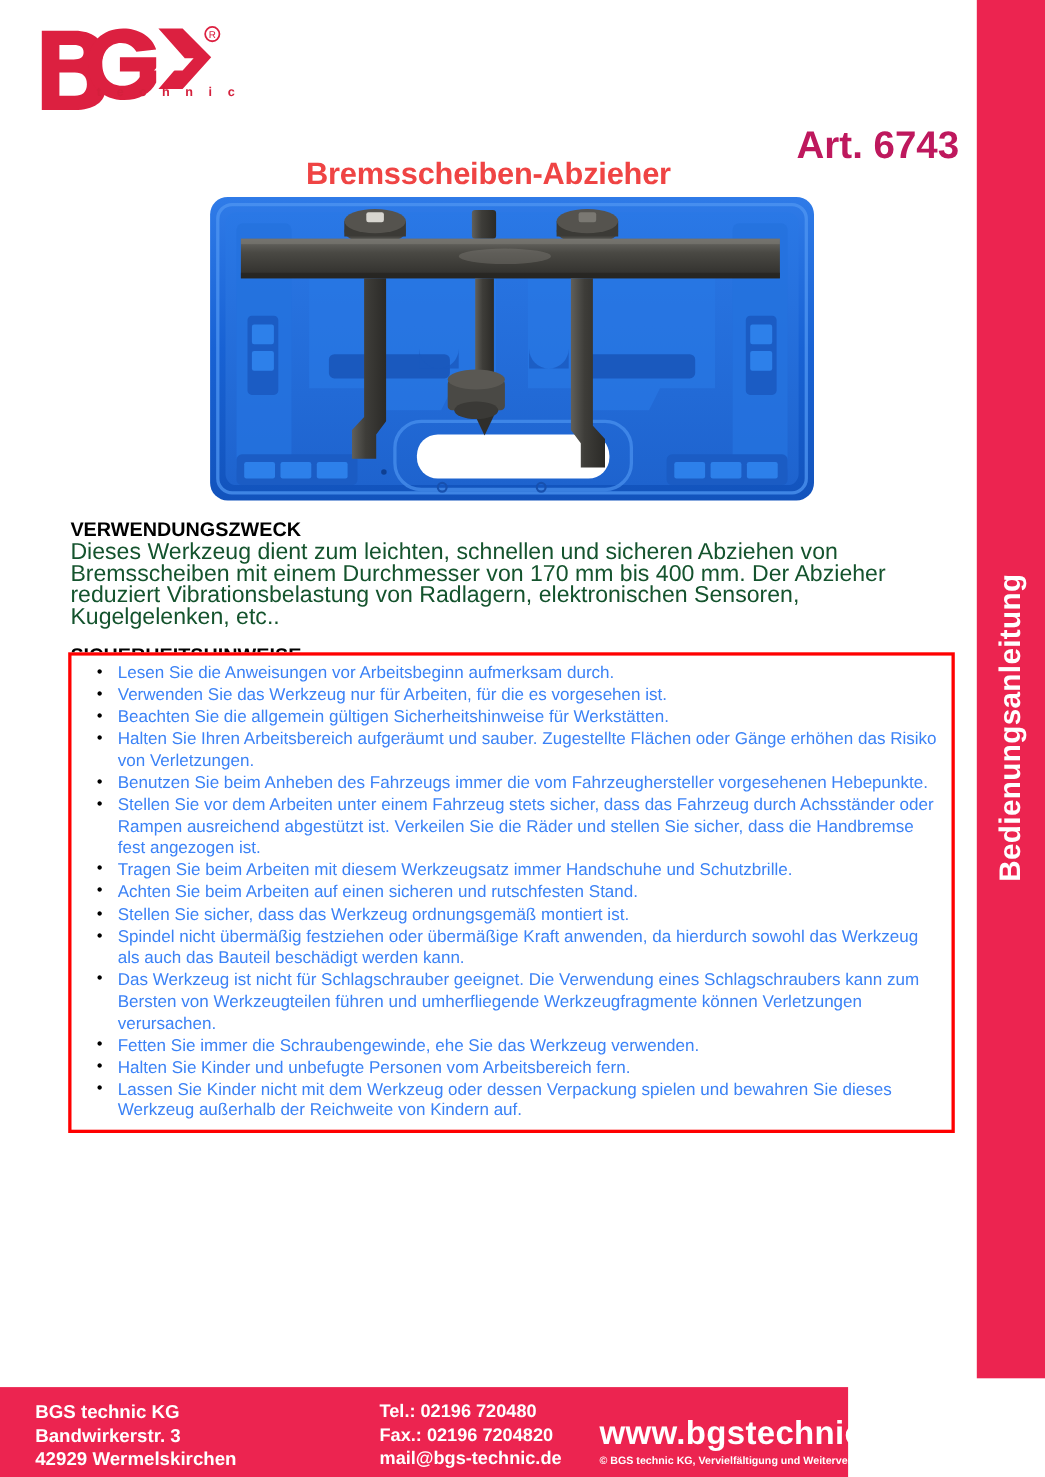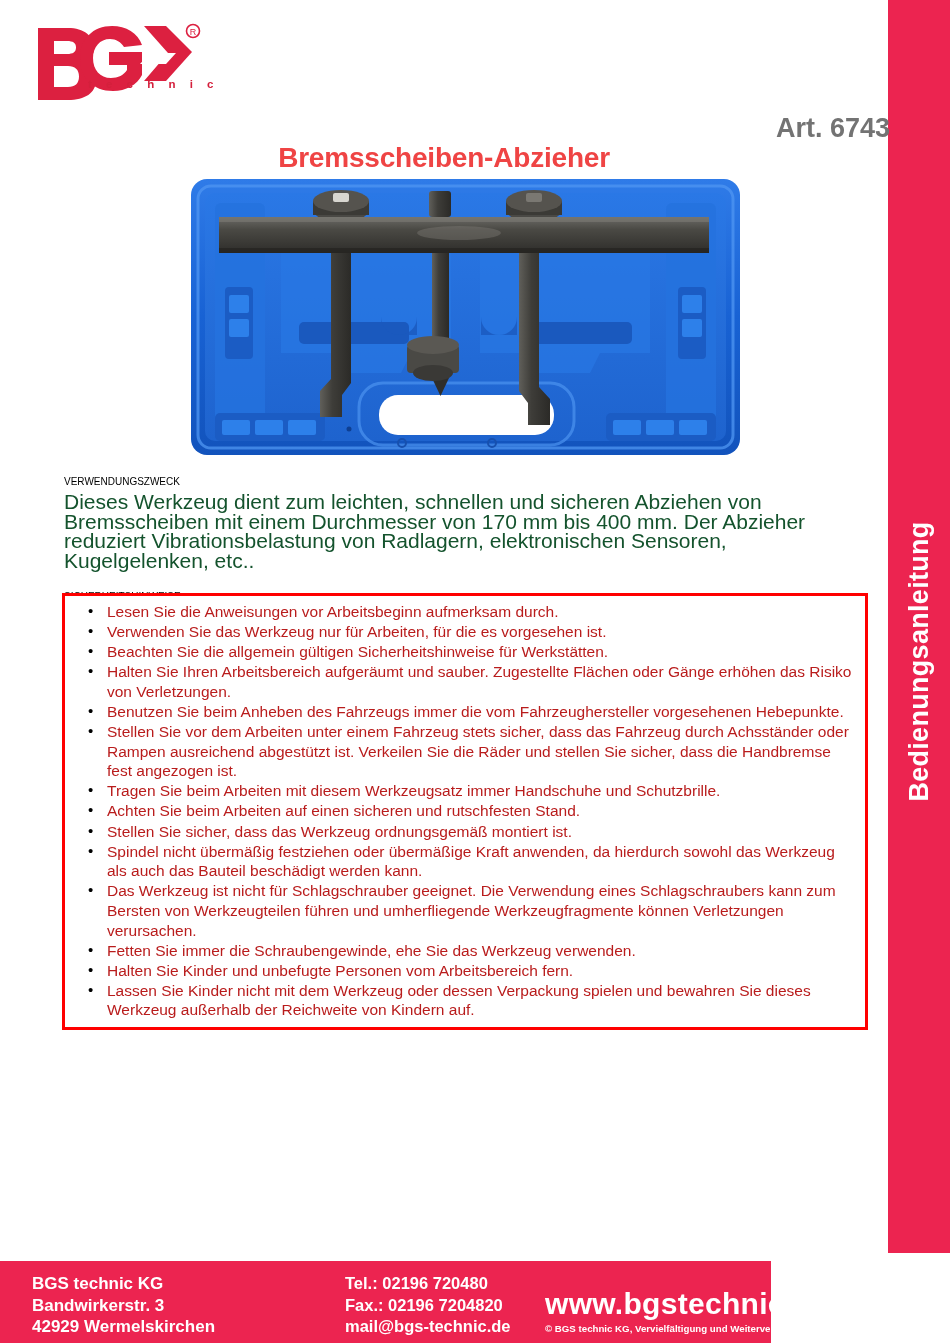--- a/index.html
+++ b/index.html
@@ -60,25 +60,25 @@
     top: 78px;
     font-size: 11.5px;
     font-weight: bold;
     color: #D4203C;
     letter-spacing: 5.5px;
   }
 
   
   .art-no {
     position: absolute;
-    right: 60px;
+    right: 78px;
     top: 113px;
-    font-size: 27px;
-    font-weight: bold;
-    color: #737373;
+    font-size: 35px;
+    font-weight: bold;
+    color: #be185d;
     letter-spacing: 0px;
   }
 
   
   .prod-title {
     position: absolute;
     left: 0;
     top: 142px;
     width: 888px;
     text-align: center;
@@ -99,22 +99,22 @@
   .photo-wrap svg { display: block; }
 
   
   .content {
     position: absolute;
     left: 64px;
     top: 472px;
     width: 806px;
   }
   .sect-head {
-    font-size: 10px;
-    font-weight: normal;
+    font-size: 18px;
+    font-weight: bold;
     color: #000;
     line-height: 19px;
     margin: 0 0 1px 0;
   }
   .sect-body {
     font-size: 21px;
     color: #14532d;
     line-height: 19.5px;
     margin: 0;
   }
@@ -133,21 +133,21 @@
   }
   ul.safety-list {
     margin: 0;
     padding: 0 0 0 34px;
     list-style: none;
   }
   ul.safety-list li {
     position: relative;
     font-size: 15.5px;
     line-height: 19.6px;
-    color: #b91c1c;
+    color: #3b82f6;
     margin: 0 0 0.5px 0;
     padding-right: 4px;
   }
   ul.safety-list li::before {
     content: "\2022";
     position: absolute;
     left: -19px;
     top: -1px;
     font-size: 15px;
     color: #000;

